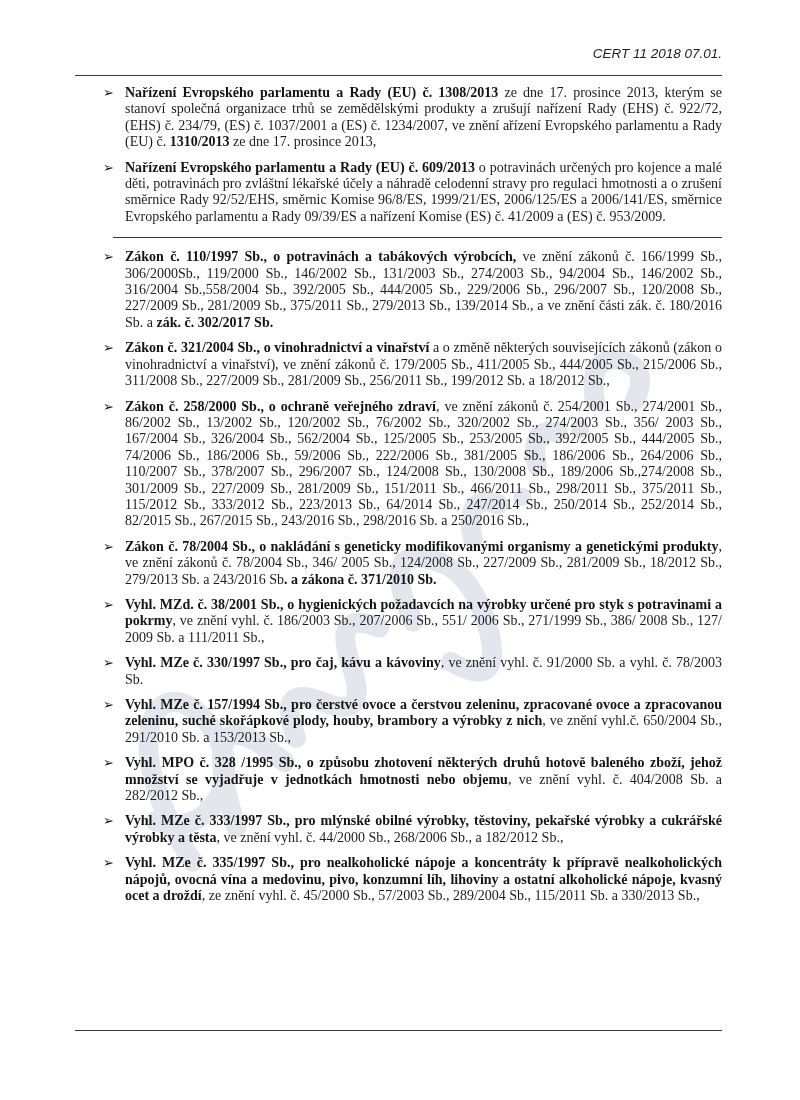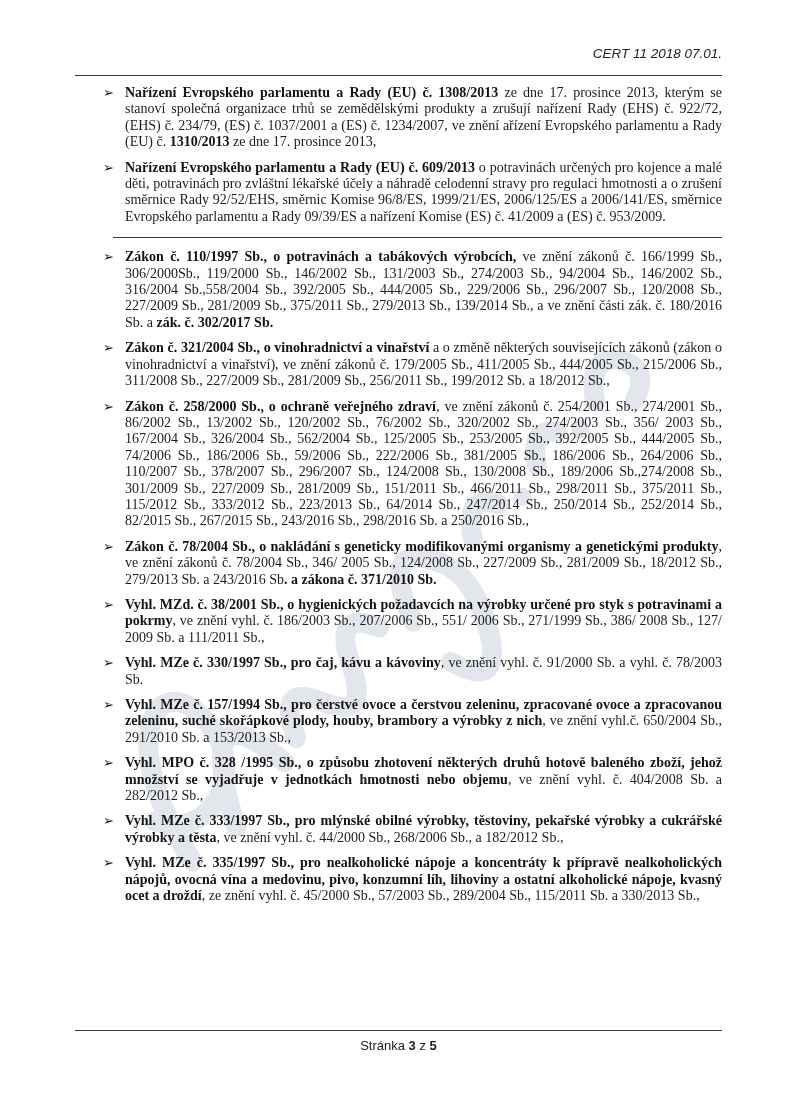--- a/index.html
+++ b/index.html
@@ -134,15 +134,14 @@
       </div>
       <div class="item">
         <span class="bullet">➢</span>
         <div class="itext"><b>Vyhl. MZe č. 335/1997 Sb., pro nealkoholické nápoje a koncentráty k přípravě nealkoholických nápojů, ovocná vína a medovinu, pivo, konzumní líh, lihoviny a ostatní alkoholické nápoje, kvasný ocet a droždí</b><span>, ze znění vyhl. č. 45/2000 Sb., 57/2003 Sb., 289/2004 Sb., 115/2011 Sb. a 330/2013 Sb.,</span></div>
       </div>
     </div>
 
   </div>
 
   <hr class="rule rule-bottom">
-  <div class="footer"><span>Stránka </span><b>3</b><span> z </span><b>5</b></div>
 
 </div>
 
 </body></html>

